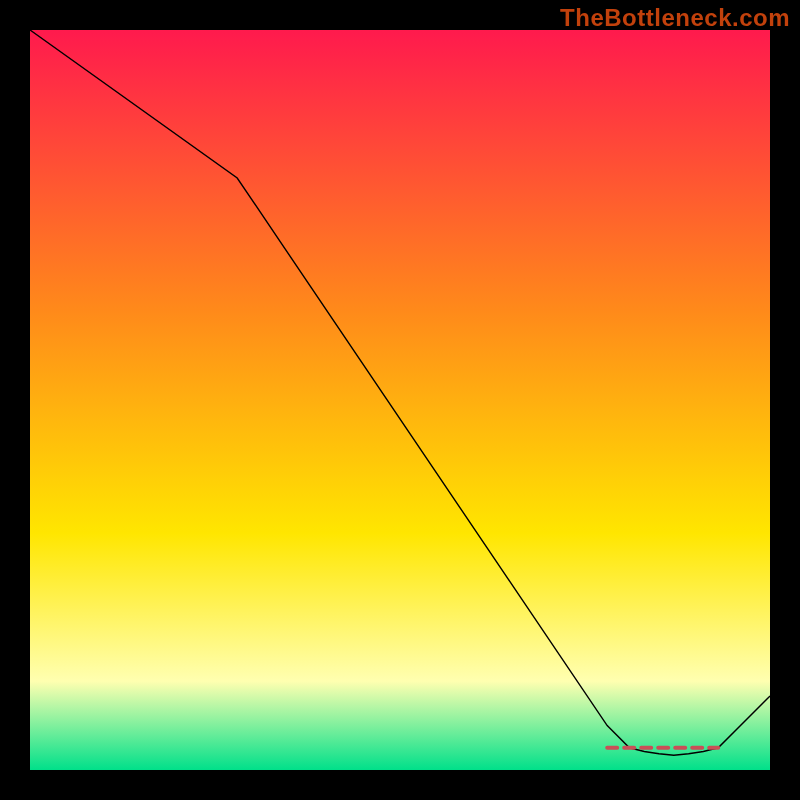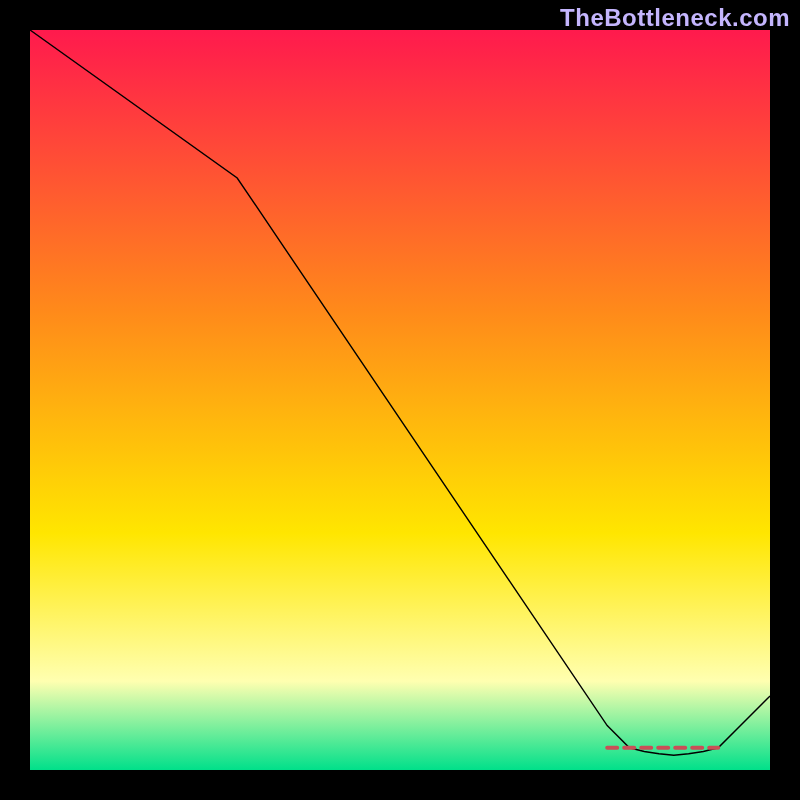--- a/index.html
+++ b/index.html
@@ -14,21 +14,21 @@
   .frame {
     position: relative;
     width: 800px;
     height: 800px;
     background: #000;
   }
   .watermark {
     position: absolute;
     top: 4px;
     right: 10px;
-    color: #c4b5fd;
+    color: #c2410c;
     font-size: 24px;
     font-weight: bold;
     letter-spacing: 0.5px;
     user-select: none;
     z-index: 5;
   }
   .plot-area {
     position: absolute;
     left: 30px;
     top: 30px;

